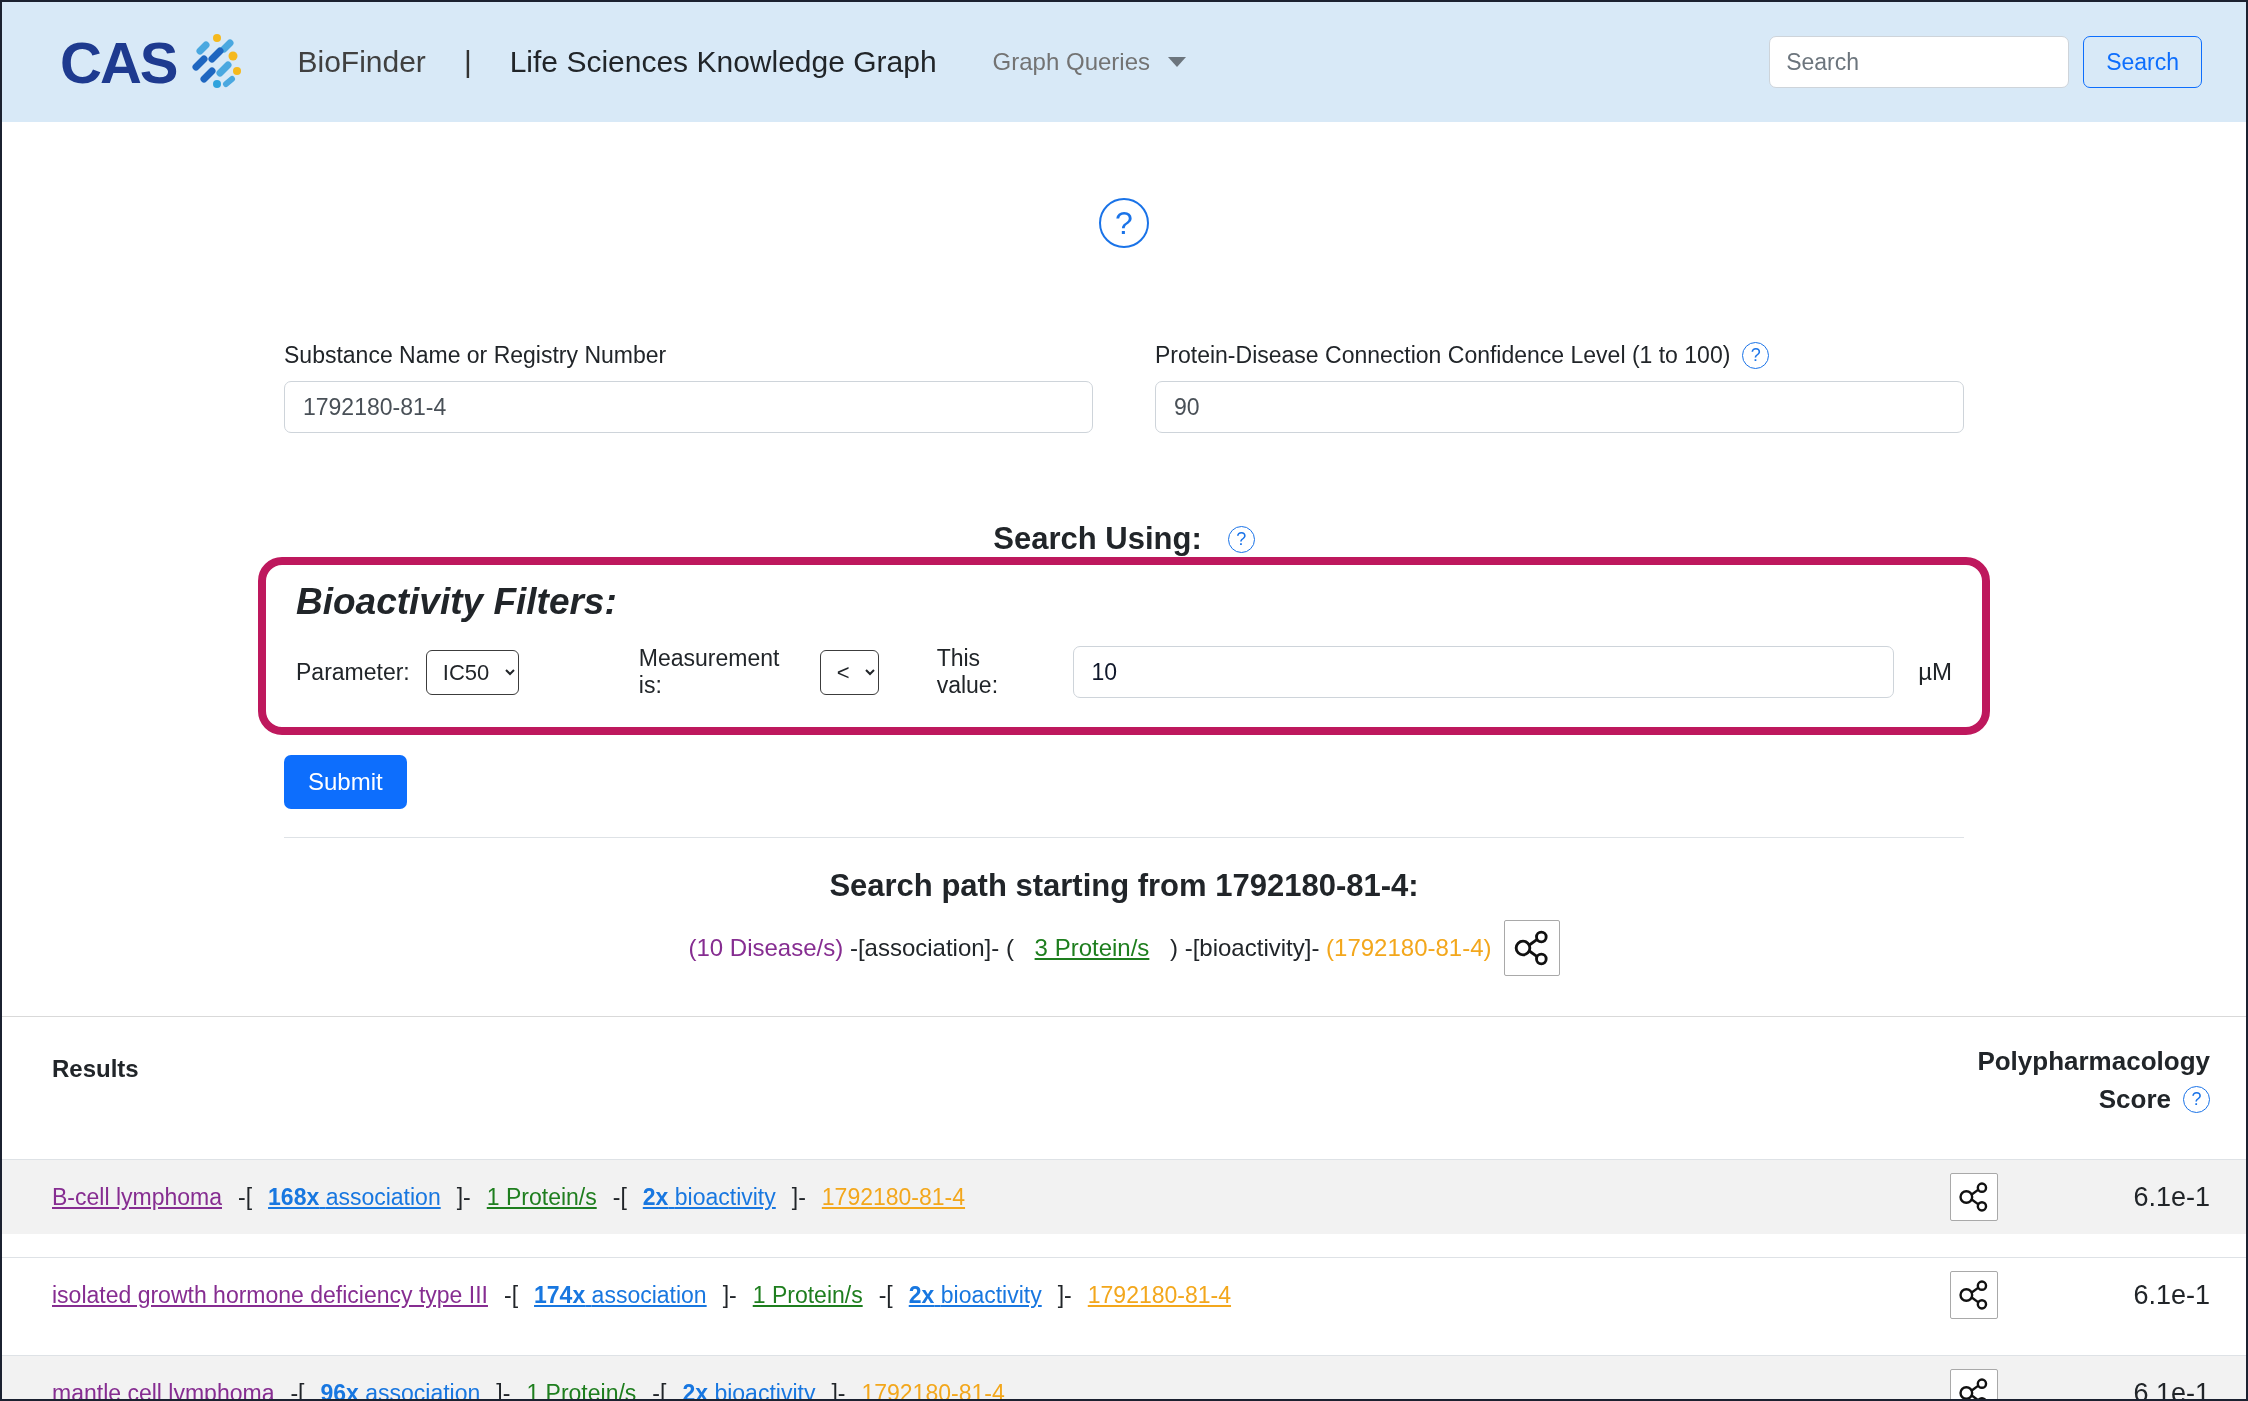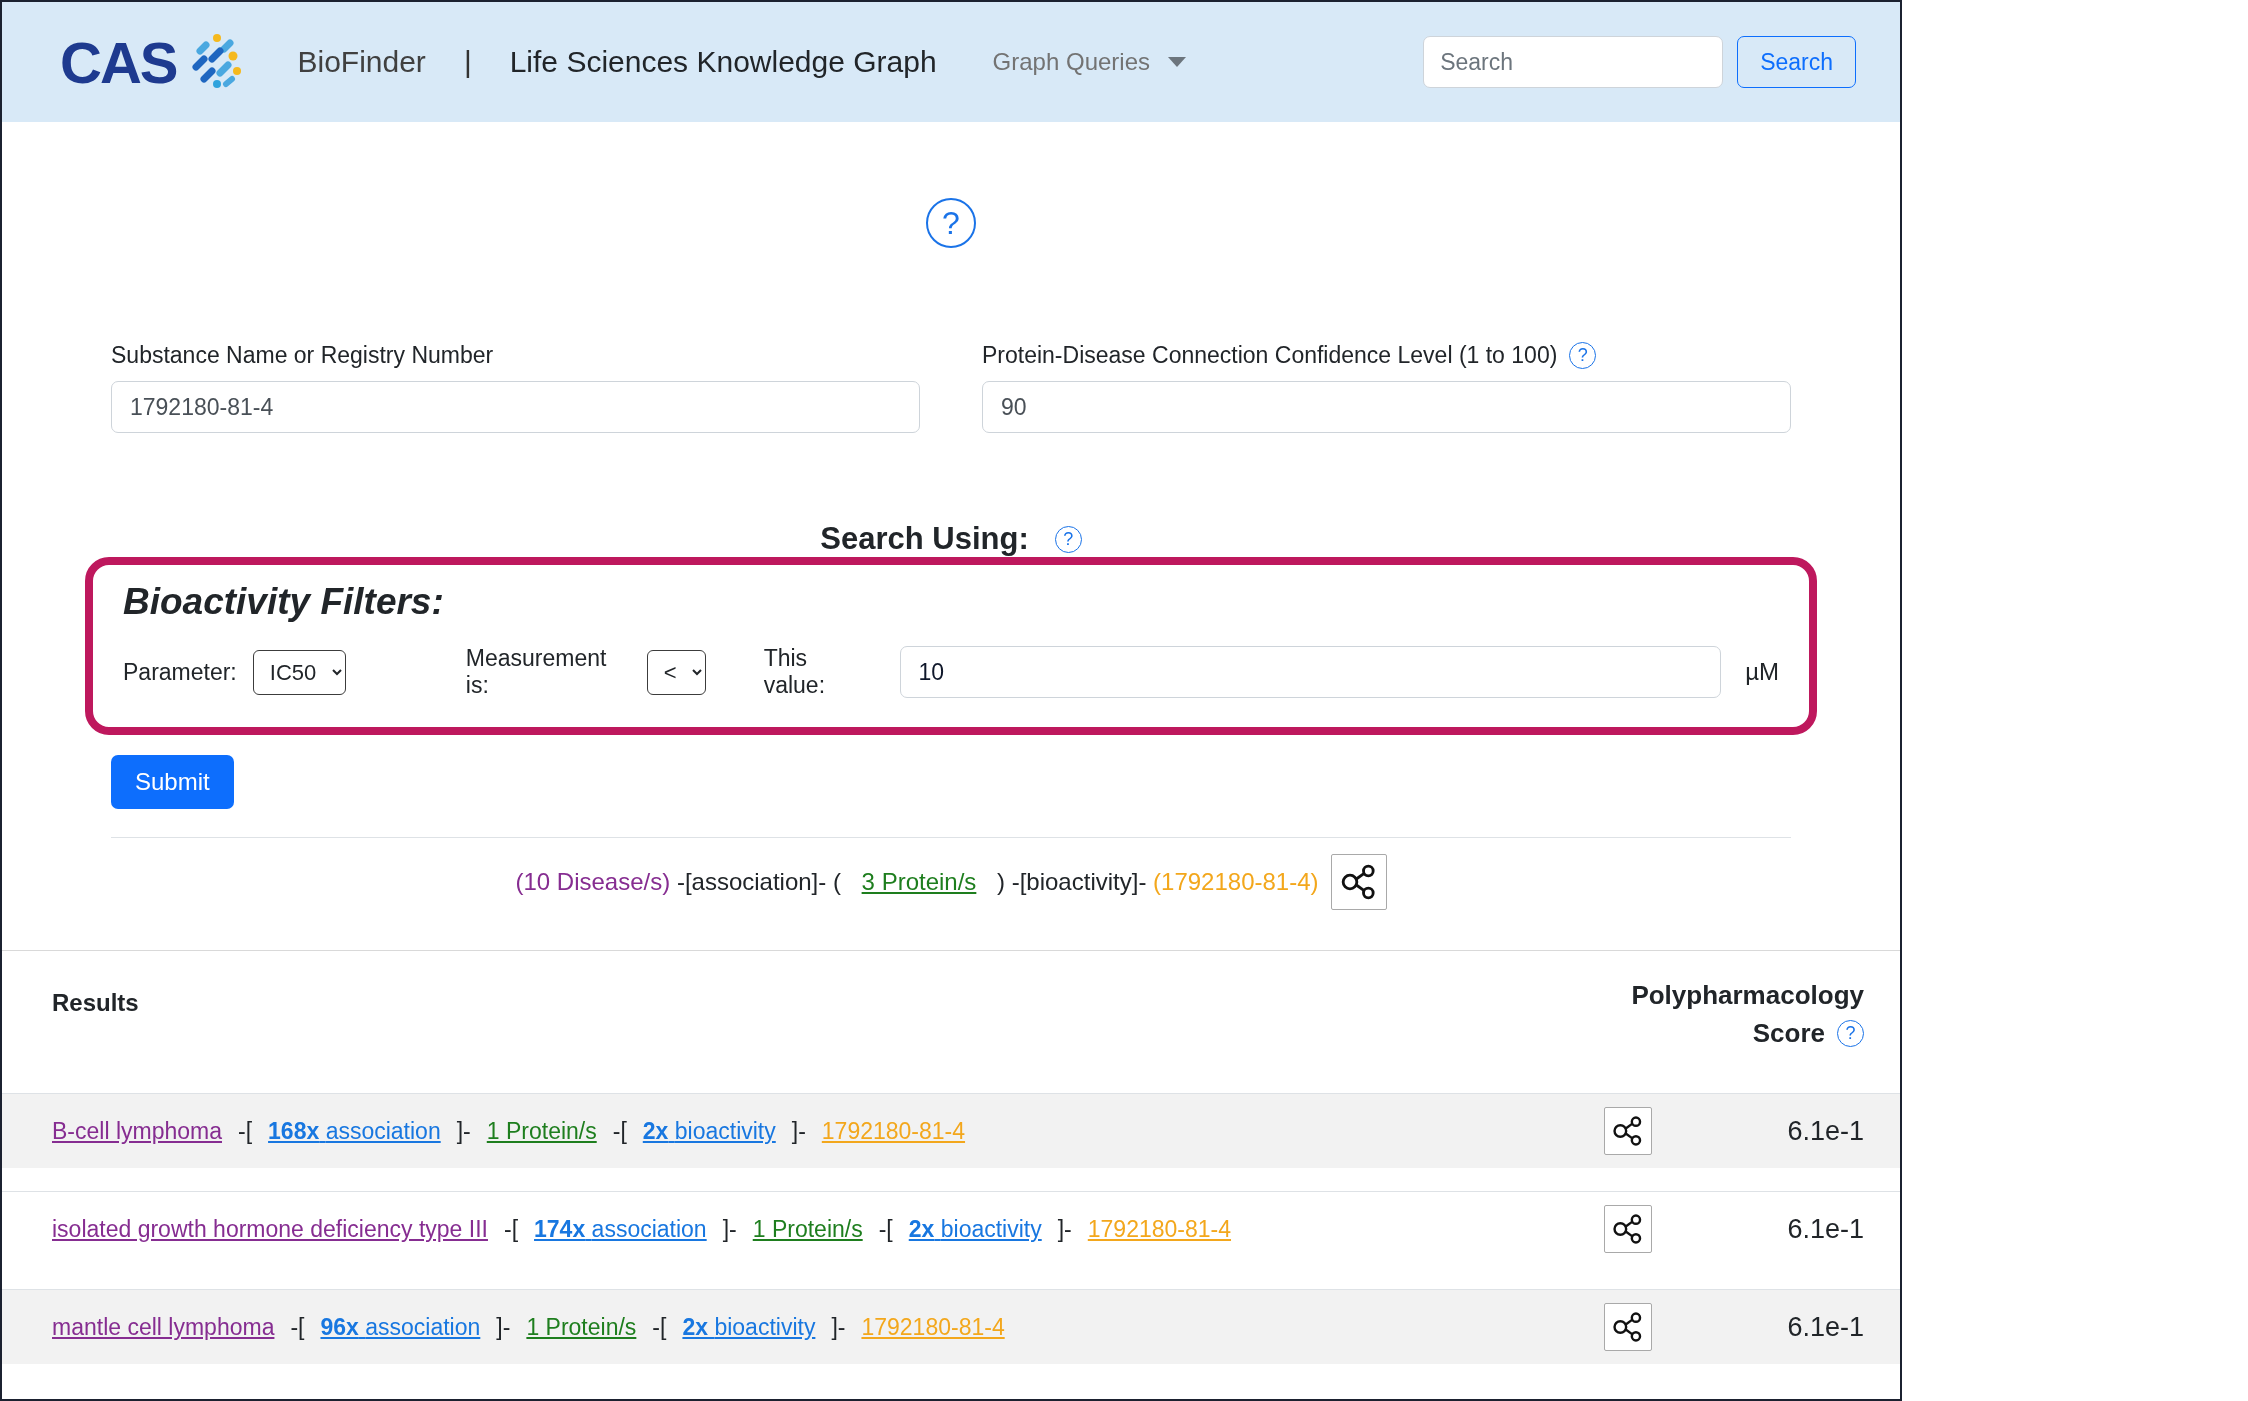--- a/index.html
+++ b/index.html
@@ -3,21 +3,21 @@
 <meta charset="utf-8">
 <style>
   * { box-sizing: border-box; margin: 0; padding: 0; }
   html,body { width: 2248px; height: 1401px; overflow: hidden; }
   body {
     font-family: "Liberation Sans", sans-serif;
     color: #212529;
     background: #fff;
   }
   .page {
-    width: 1902px; height: 1401px;
+    width: 2248px; height: 1401px;
     border: 2px solid #1b2130;
     overflow: hidden;
     background: #fff;
   }
 
   
   .navbar {
     height: 120px;
     background: #d8e9f7;
     display: flex; align-items: center;
@@ -248,20 +248,21 @@
         <span class="flabel ml-gap2">This value:</span>
         <input class="value-input" type="text" value="10" style="">
         <span class="unit">µM</span>
       </div>
     </div>
 
     <button class="btn-primary">Submit</button>
 
     <hr class="divider">
 
+    <div class="path-heading">Search path starting from 1792180-81-4:</div>
     <div class="path-line">
       <span class="seg c-purple">(10 Disease/s)</span>
       <span class="seg"> -[association]- ( </span>
       <a class="link-green">3 Protein/s</a>
       <span class="seg"> ) -[bioactivity]- </span>
       <span class="seg c-orange">(1792180-81-4)</span>
       <button class="graph-btn">
         <svg viewBox="0 0 24 24">
             <use href="#share-graph"></use>
           </svg>

